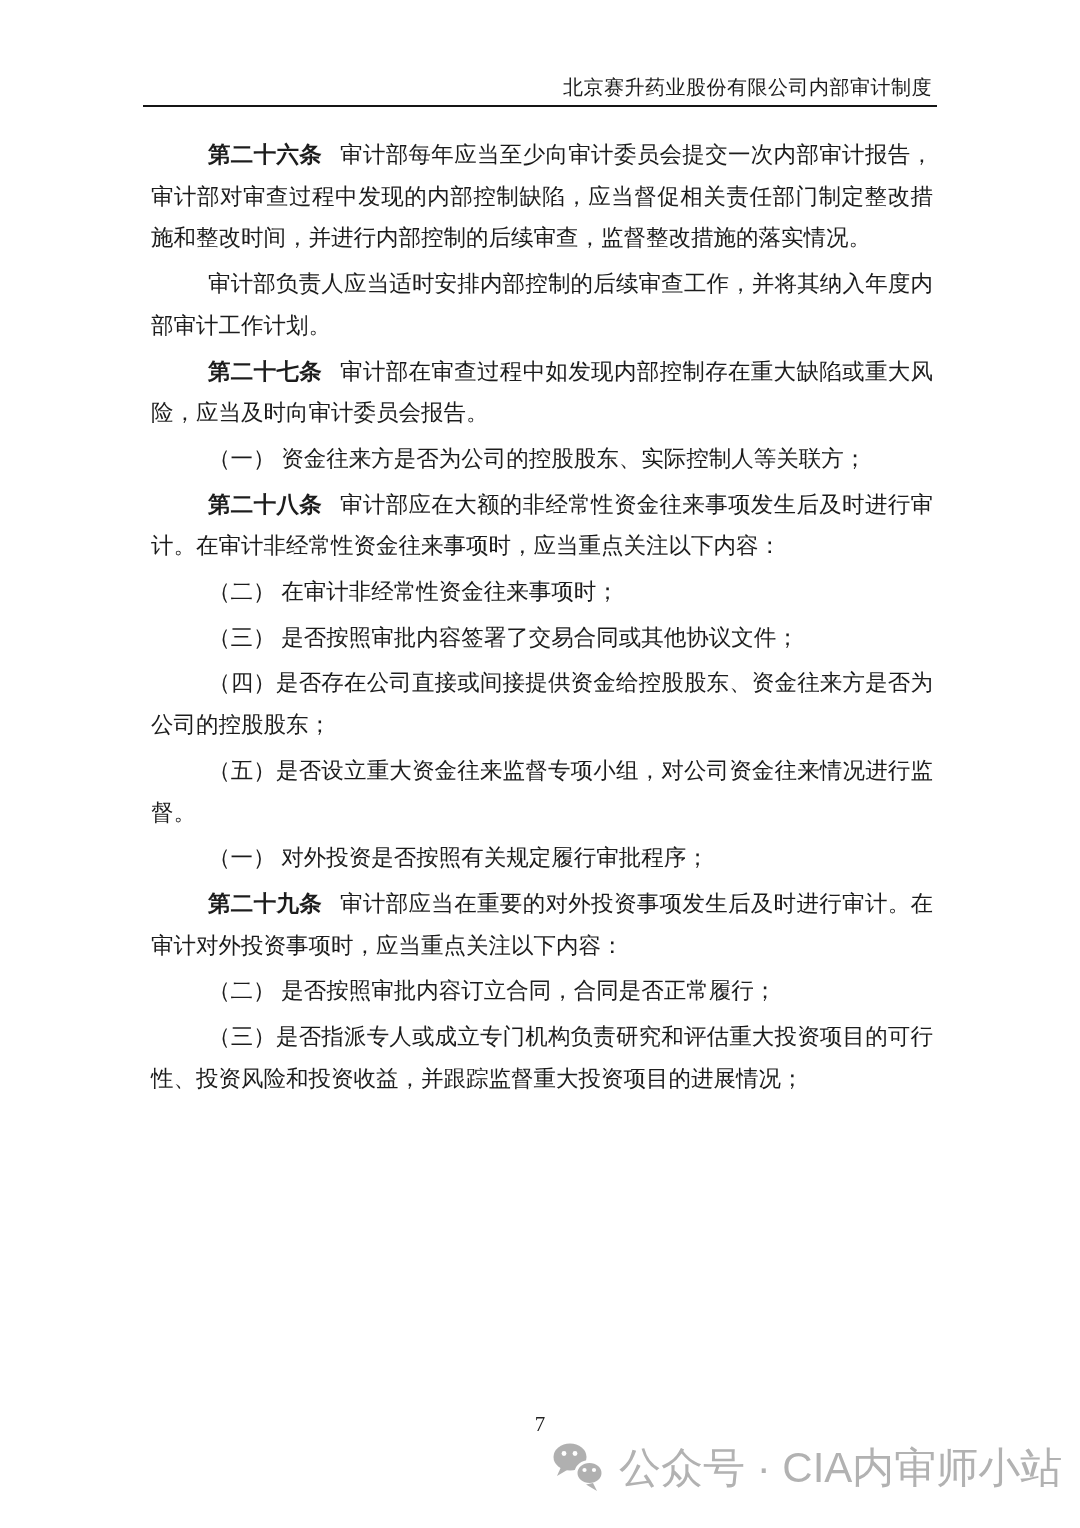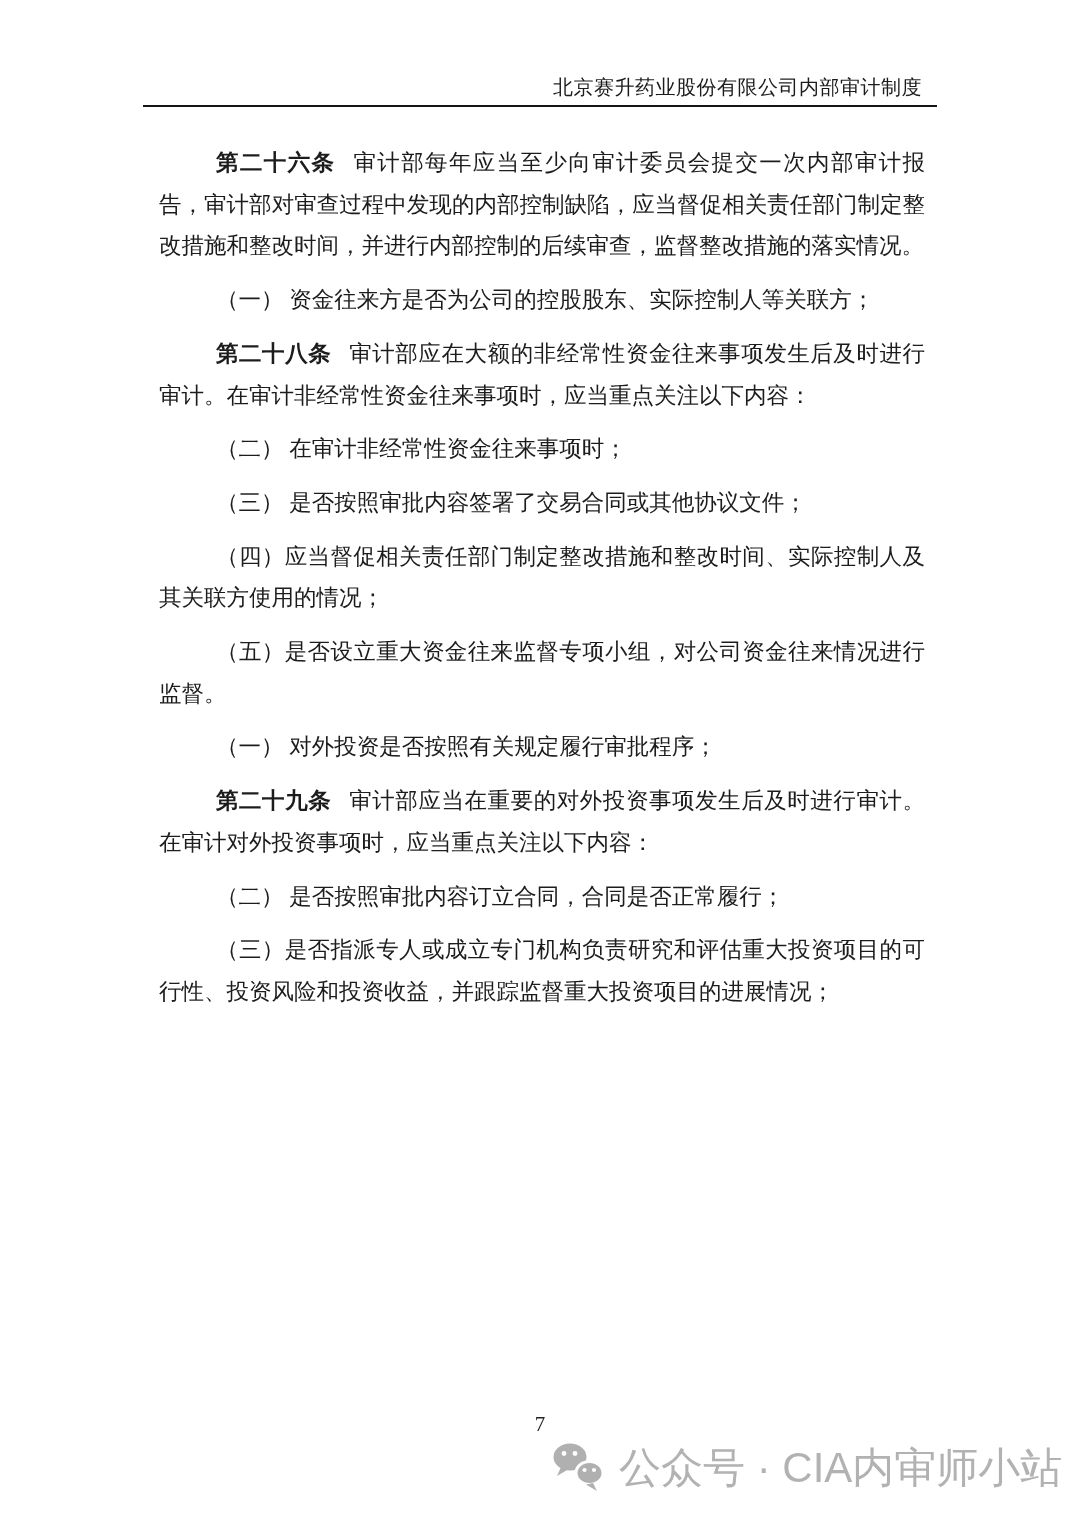--- a/index.html
+++ b/index.html
@@ -17,21 +17,21 @@
   }
   .page {
     position: absolute;
     inset: 0;
     background: #ffffff;
   }
   
   .header-title {
     position: absolute;
     top: 74px;
-    left: 132px;
+    left: 142px;
     width: 790px;
     text-align: right;
     font-size: 20px;
     letter-spacing: 0.5px;
     color: #1b1b1b;
     white-space: nowrap;
   }
   .header-rule {
     position: absolute;
     top: 105px;
@@ -45,21 +45,21 @@
     position: absolute;
     top: 130px;
     left: 147px;
     width: 790px;
     font-size: 22.5px;
     line-height: 41.7px;
     text-align: justify;
     color: #1c1c1c;
   }
   p.article {
-    margin: 12px;
+    margin: 4px;
     text-indent: 57px;
   }
   .article-heading {
     font-weight: bold;
     font-family: "Liberation Sans", "DejaVu Sans", sans-serif;
   }
   .article-heading:not(:empty) {
     margin-right: 18px;
   }
   
@@ -95,25 +95,27 @@
 </head>
 <body>
 
 <div class="page">
 
   <div class="header-title">北京赛升药业股份有限公司内部审计制度</div>
   <div class="header-rule"></div>
 
   <div class="doc-body">
     <p class="article"><span class="article-heading">第二十六条</span><span>审计部每年应当至少向审计委员会提交一次内部审计报告，审计部对审查过程中发现的内部控制缺陷，应当督促相关责任部门制定整改措施和整改时间，并进行内部控制的后续审查，监督整改措施的落实情况。</span></p>
+    <p class="article"><span class="article-heading"></span><span>审计部负责人应当适时安排内部控制的后续审查工作，并将其纳入年度内部审计工作计划。</span></p>
+    <p class="article"><span class="article-heading">第二十七条</span><span>审计部在审查过程中如发现内部控制存在重大缺陷或重大风险，应当及时向审计委员会报告。</span></p>
     <p class="article"><span class="article-heading"></span><span>（一） 资金往来方是否为公司的控股股东、实际控制人等关联方；</span></p>
     <p class="article"><span class="article-heading">第二十八条</span><span>审计部应在大额的非经常性资金往来事项发生后及时进行审计。在审计非经常性资金往来事项时，应当重点关注以下内容：</span></p>
     <p class="article"><span class="article-heading"></span><span>（二） 在审计非经常性资金往来事项时；</span></p>
     <p class="article"><span class="article-heading"></span><span>（三） 是否按照审批内容签署了交易合同或其他协议文件；</span></p>
-    <p class="article"><span class="article-heading"></span><span>（四）应当督促相关责任部门制定整改措施和整改时间、实际控制人及其关联方使用的情况；</span></p>
+    <p class="article"><span class="article-heading"></span><span>（四）是否存在公司直接或间接提供资金给控股股东、资金往来方是否为公司的控股股东；</span></p>
     <p class="article"><span class="article-heading"></span><span>（五）是否设立重大资金往来监督专项小组，对公司资金往来情况进行监督。</span></p>
     <p class="article"><span class="article-heading"></span><span>（一） 对外投资是否按照有关规定履行审批程序；</span></p>
     <p class="article"><span class="article-heading">第二十九条</span><span>审计部应当在重要的对外投资事项发生后及时进行审计。在审计对外投资事项时，应当重点关注以下内容：</span></p>
     <p class="article"><span class="article-heading"></span><span>（二） 是否按照审批内容订立合同，合同是否正常履行；</span></p>
     <p class="article"><span class="article-heading"></span><span>（三）是否指派专人或成立专门机构负责研究和评估重大投资项目的可行性、投资风险和投资收益，并跟踪监督重大投资项目的进展情况；</span></p>
   </div>
 
   <div class="page-number">7</div>
 
   <div class="watermark">

